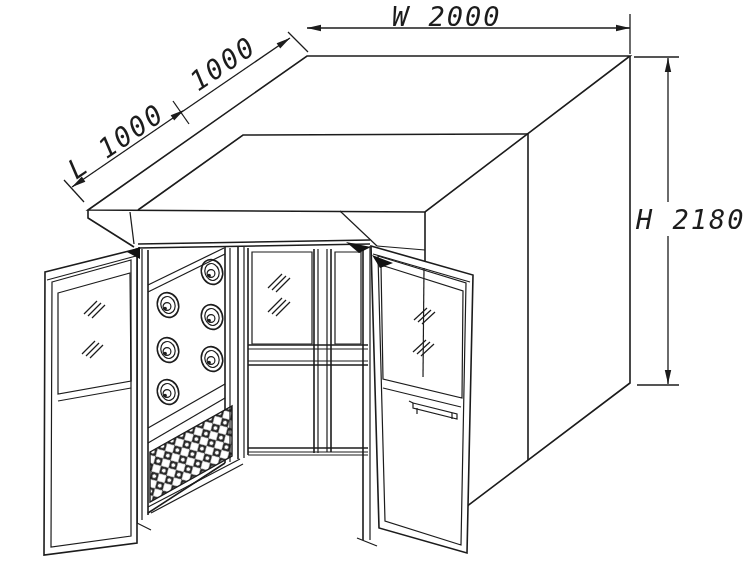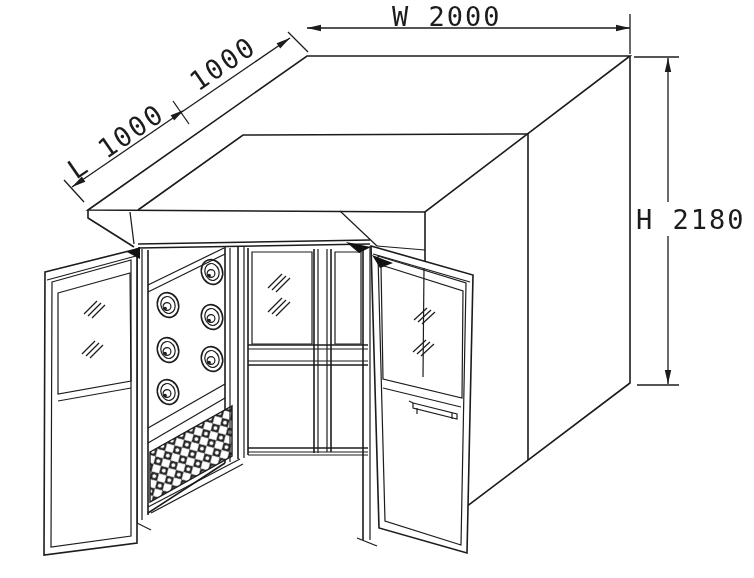--- a/index.html
+++ b/index.html
@@ -1,17 +1,17 @@
 <!DOCTYPE html>
 <html><head>
 <meta charset="utf-8">
 <style>
   html,body{margin:0;padding:0;background:#ffffff;}
   .sheet{position:relative;width:754px;height:578px;background:#ffffff;overflow:hidden;
-         font-family:"DejaVu Sans Mono","Liberation Mono",monospace;}
+         font-family:"DejaVu Sans Mono","Liberation Mono",monospace;font-style:italic;}
   svg{display:block;}
   .ln{fill:none;stroke:#1c1c1c;stroke-width:1.6;}
   .ln-thin{fill:none;stroke:#1c1c1c;stroke-width:1.2;}
   .ln-dim{fill:none;stroke:#1c1c1c;stroke-width:1.3;}
   .arrow{fill:#1c1c1c;stroke:none;}
   .hinge{fill:#111111;stroke:none;}
   .panel{fill:#ffffff;stroke:#1c1c1c;stroke-width:1.6;}
   .dim-text{fill:#1c1c1c;font-size:27px;letter-spacing:2px;font-family:"DejaVu Sans Mono","Liberation Mono",monospace;}
 </style>
 </head>

